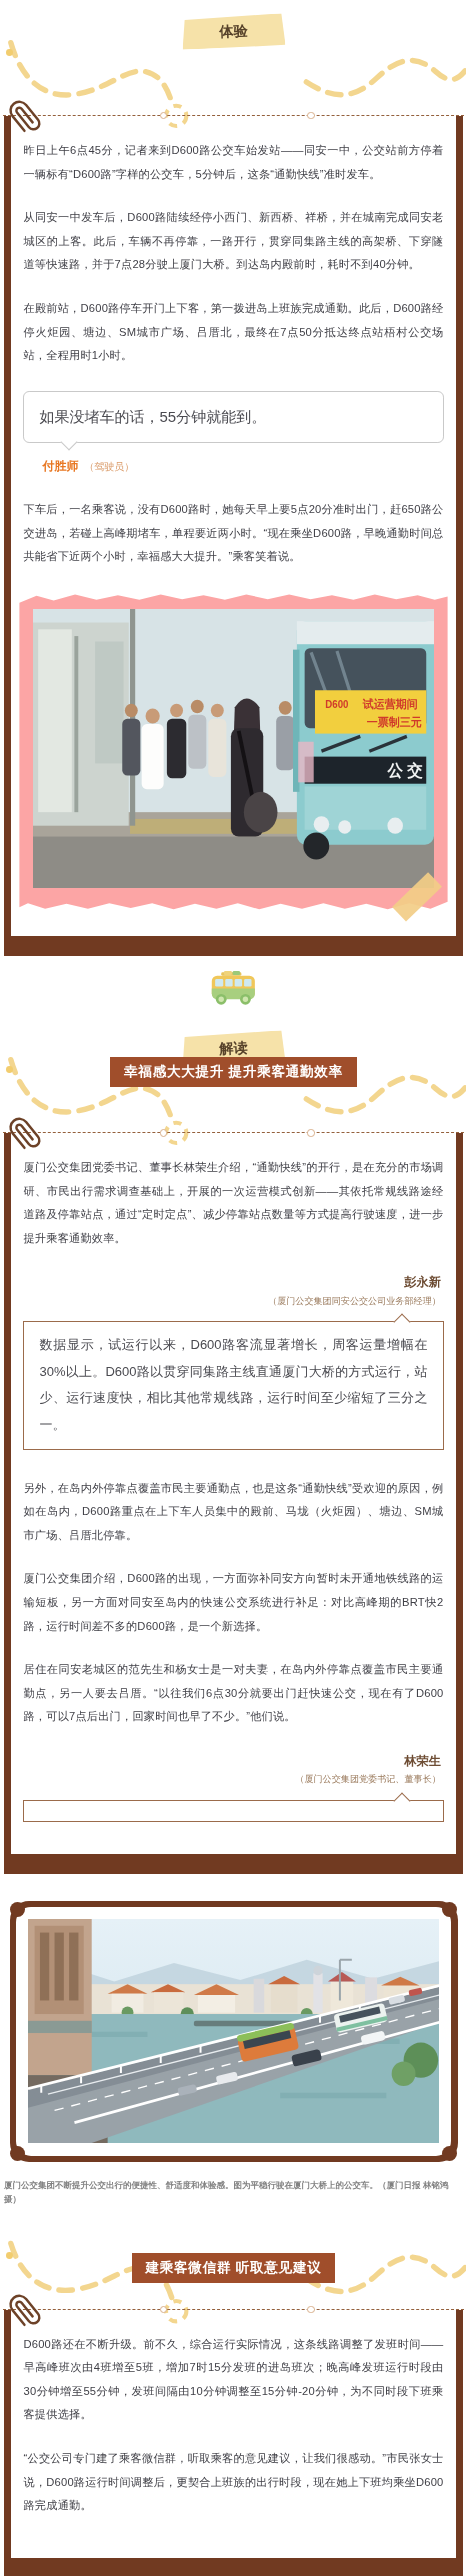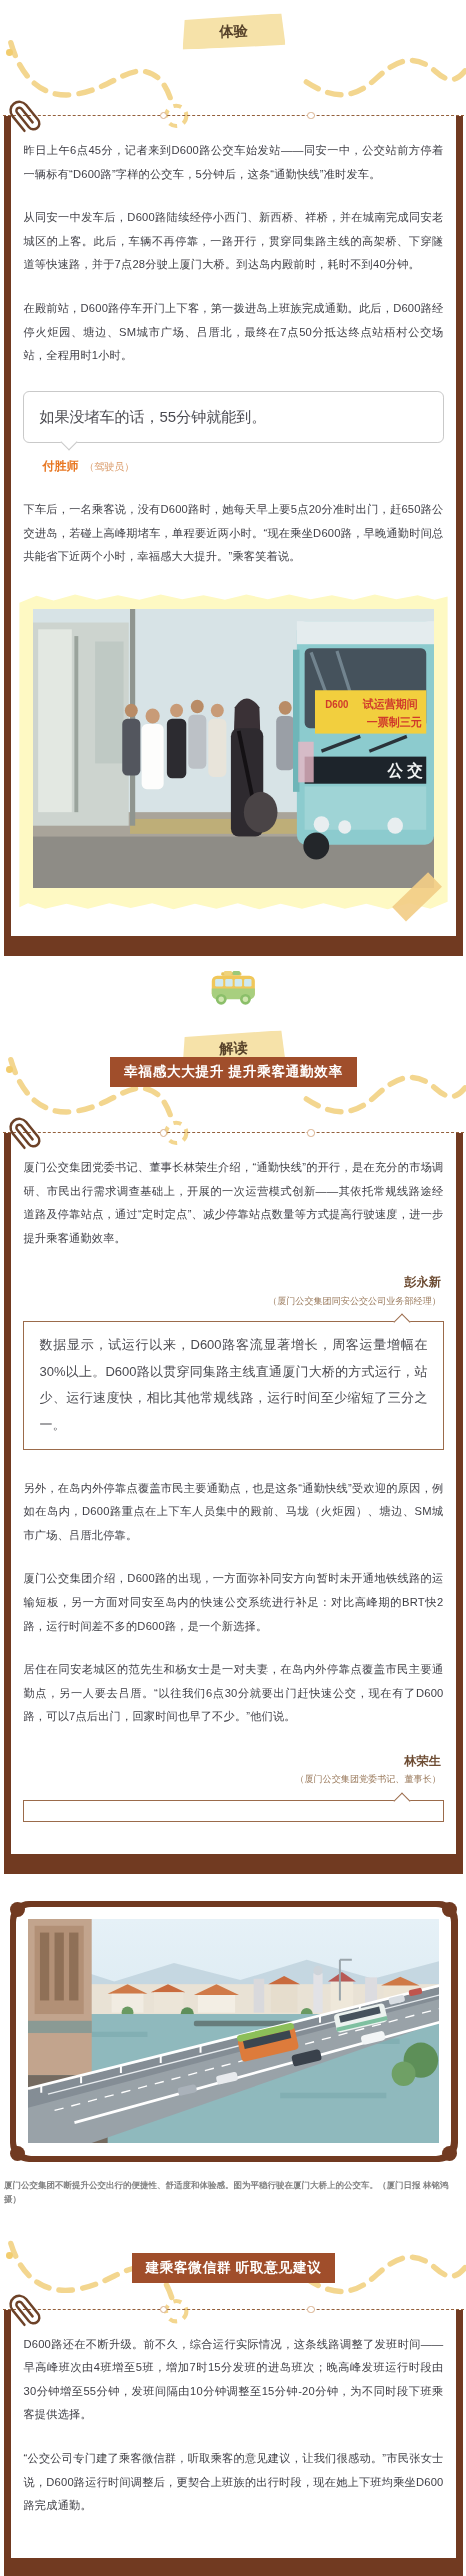--- a/index.html
+++ b/index.html
@@ -43,21 +43,21 @@
   .attr-b { text-align:right; margin:23px 4.1px 2.7px; }
   .attr-b .name { display:block; color:#6d4c33; font-weight:bold; font-size:12.2px; line-height:1.6; }
   .attr-b .role { display:block; color:#9a7a5c; font-size:9.1px; line-height:1.9; }
   .quote-b { position:relative; border:0.7px solid #9b6b4b; margin:11px 1.4px 27px; padding:10px 15px;
              font-size:13px; line-height:2.05; color:#4a4a50; text-align:justify; }
   .quote-b .tail { position:absolute; top:-6.1px; right:35px; width:11px; height:11px; background:#fff;
                    border-left:0.7px solid #9b6b4b; border-top:0.7px solid #9b6b4b; transform:rotate(45deg); }
 
   
   .photo-wrap { position:relative; margin:23px -2.7px 4.1px; }
-  .torn { background:#fef9c3; padding:17.6px 13.6px 23px;
+  .torn { background:#fca5a5; padding:17.6px 13.6px 23px;
     clip-path:polygon(0 11px,4% 4.1px,8% 8.8px,13% 2.7px,18% 8.1px,23% 3.4px,28% 8.1px,33% 2.7px,38% 7.5px,43% 3.4px,48% 8.1px,53% 2.7px,58% 7.5px,63% 2.7px,68% 7.5px,73% 3.4px,78% 8.1px,83% 2.7px,88% 7.5px,93% 3.4px,97% 8.1px,100% 4.7px,
     100% calc(100% - 9.5px),96% calc(100% - 2.7px),91% calc(100% - 8.1px),86% calc(100% - 2px),81% calc(100% - 7.5px),76% calc(100% - 2.7px),71% calc(100% - 8.1px),66% calc(100% - 2.7px),61% calc(100% - 7.5px),56% calc(100% - 2px),51% calc(100% - 8.1px),46% calc(100% - 2.7px),41% calc(100% - 7.5px),36% calc(100% - 2px),31% calc(100% - 8.1px),26% calc(100% - 3.4px),21% calc(100% - 8.1px),16% calc(100% - 2.7px),11% calc(100% - 7.5px),6% calc(100% - 2.7px),2% calc(100% - 8.1px),0 calc(100% - 4.1px)); }
   .torn svg { display:block; width:100%; height:279px; }
   .tape { position:absolute; right:20.3px; bottom:-11px; width:20.3px; height:50px;
           background:#f2cd87; opacity:.92; transform:rotate(46deg); }
 
   
   .bus-icon-row { text-align:center; margin:15px 0 9.5px; }
 
   

